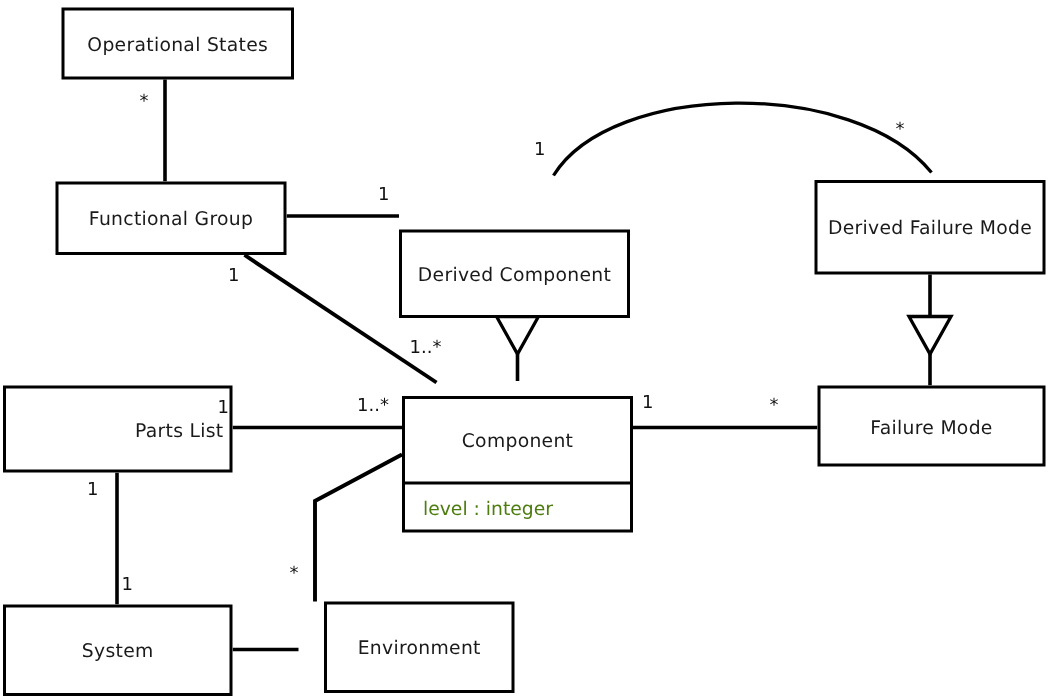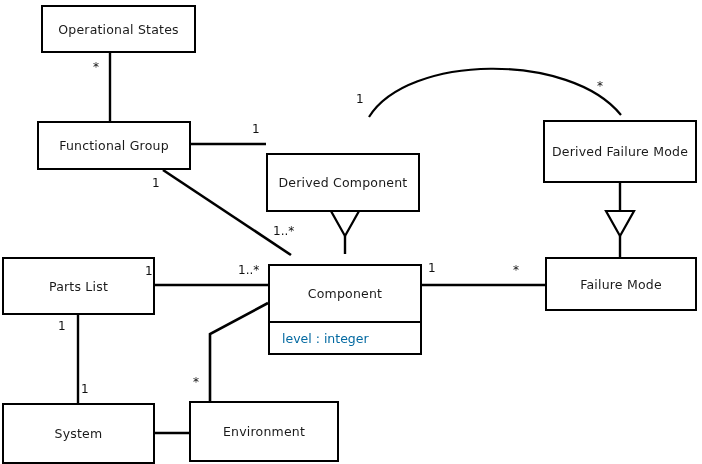--- a/index.html
+++ b/index.html
@@ -41,21 +41,21 @@
     letter-spacing: 0.2px;
     padding: 0 4px;
     text-align: center;
   }
   .uml-attrs {
     border-top: 2px solid #000000;
     display: flex;
     align-items: center;
     justify-content: flex-start;
     font-size: 12.5px;
-    color: #0369a1;
+    color: #4d7c0f;
     padding: 4px 0 4px 12px;
     min-height: 22px;
   }
   .mult {
     position: absolute;
     font-size: 12px;
     color: #111111;
     white-space: nowrap;
     z-index: 8;
     line-height: 1;
@@ -104,38 +104,38 @@
   </div>
 
   <div class="uml-class" style="left:266px; top:117px; width:154px; height:59px;margin-top:36px;">
     <div class="uml-name">Derived Component</div>
   </div>
 
   <div class="uml-class" style="left:543px; top:120px; width:154px; height:63px;">
     <div class="uml-name">Derived Failure Mode</div>
   </div>
 
-  <div class="uml-class" style="left:2px; top:257px; width:153px; height:58px;">
+  <div class="uml-class" style="left:2px; top:257px; width:153px; height:58px;align-items:flex-end;">
     <div class="uml-name">Parts List</div>
   </div>
 
   <div class="uml-class" style="left:268px; top:264px; width:154px; height:91px;">
     <div class="uml-name">Component</div>
     <div class="uml-attrs">level : integer</div>
   </div>
 
   <div class="uml-class" style="left:545px; top:257px; width:152px; height:54px;">
     <div class="uml-name">Failure Mode</div>
   </div>
 
   <div class="uml-class" style="left:2px; top:403px; width:153px; height:61px;">
     <div class="uml-name">System</div>
   </div>
 
-  <div class="uml-class" style="left:189px; top:401px; width:150px; height:61px;">
+  <div class="uml-class" style="left:216px; top:401px; width:127px; height:61px;">
     <div class="uml-name">Environment</div>
   </div>
 
   <span class="mult" style="left:93px; top:61px;">*</span>
 
   <span class="mult" style="left:252px; top:123px;">1</span>
 
   <span class="mult" style="left:356px; top:93px;">1</span>
 
   <span class="mult" style="left:597px; top:80px;">*</span>

